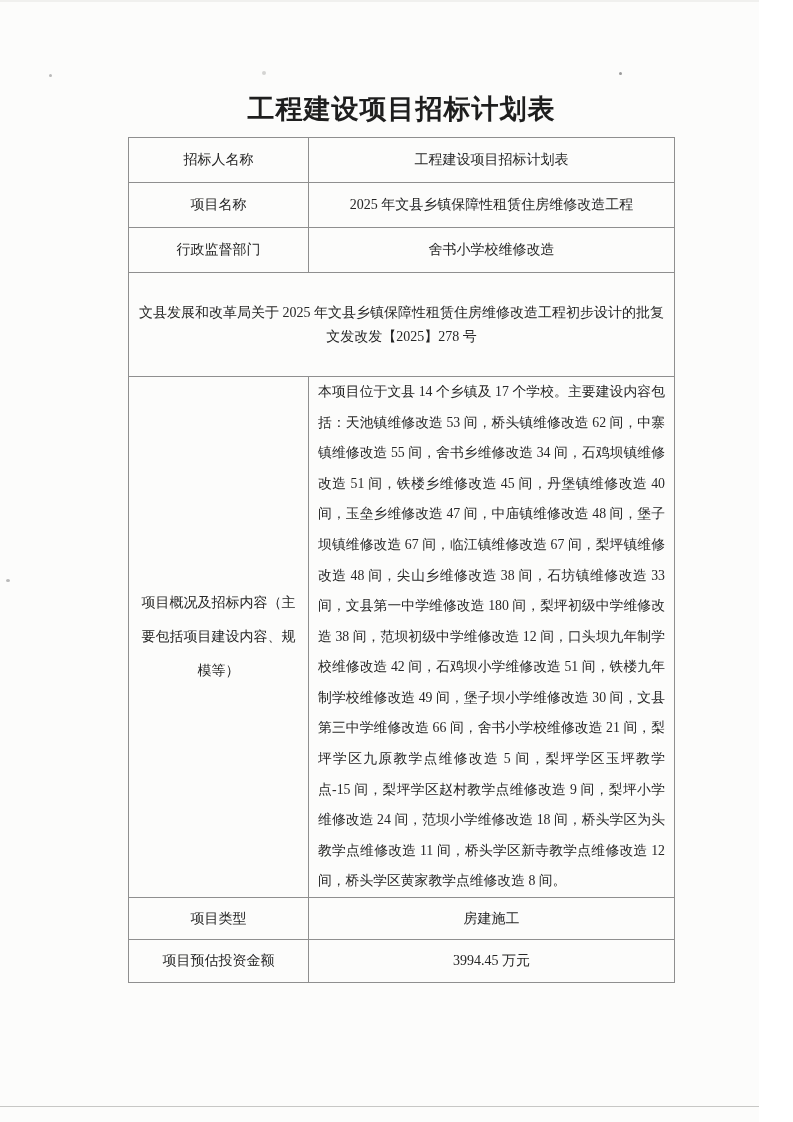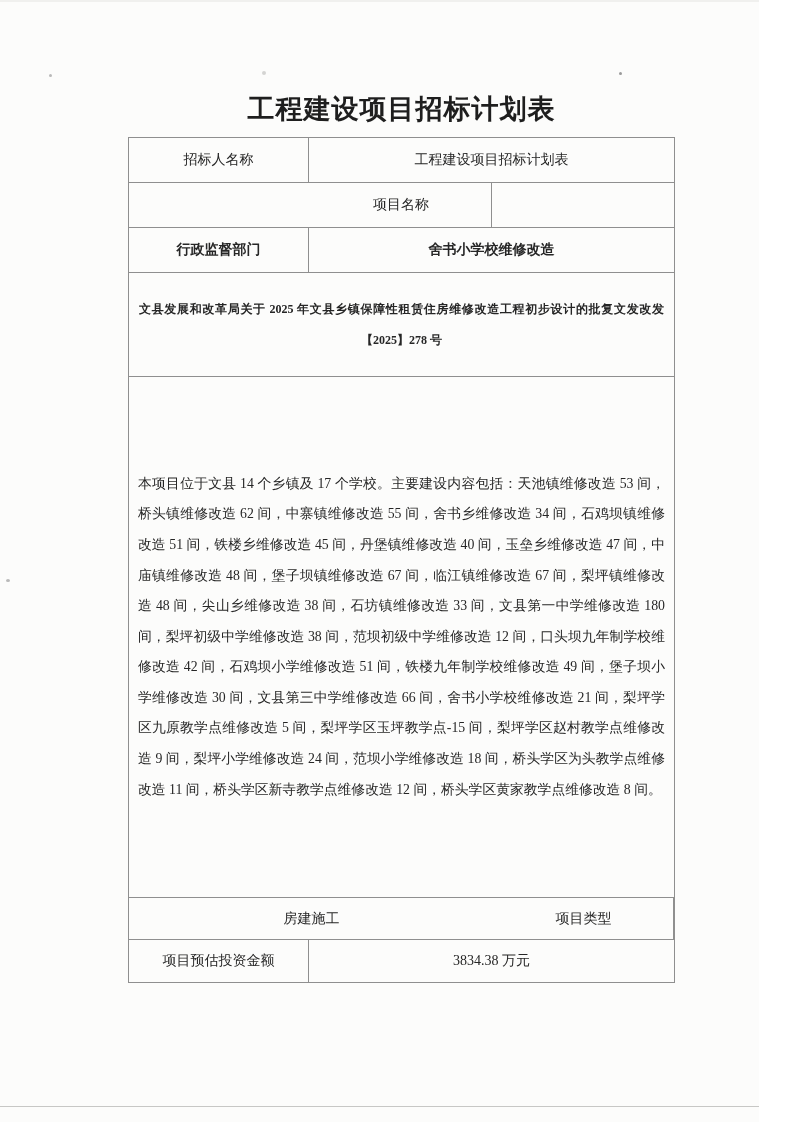--- a/index.html
+++ b/index.html
@@ -35,21 +35,21 @@
     top: 137px;
     width: 547px;
     border: 1px solid #8f8f8f;
     box-sizing: border-box;
     background: transparent;
   }
   .row { display: flex; border-top: 1px solid #8f8f8f; box-sizing: border-box; }
   .row:first-child { border-top: none; }
   .r1 { height: 44px; }
   .r2 { height: 45px; justify-content: center; }
-  .r3 { height: 45px; font-weight: bold; }
+  .r3 { height: 45px; }
   .r4 { height: 104px; }
   .r5 { height: 521px; }
   .r6 { height: 42px; }
   .r7 { height: 43px; }
   .cell {
     display: flex;
     align-items: center;
     box-sizing: border-box;
   }
   .cell.label {
@@ -64,23 +64,22 @@
     flex: 1;
     padding: 0 10px;
     font-size: 14px;
   }
   .txt { width: 100%; }
   .label .txt { text-align: center; }
   .value .txt { text-align: center; }
   .r4 .value .txt {
     text-align: justify;
     text-align-last: center;
-    line-height: 31px;
-    font-size: 12px;
-    font-weight: bold;
+    line-height: 24px;
+    font-size: 14px;
   }
   .r5 .cell { }
   .r5 .value .txt {
     text-align: justify;
     text-align-last: left;
     line-height: 30.6px;
     font-size: 13.8px;
   }
   .r5 .value { padding: 0 9px; }
   
@@ -122,58 +121,64 @@
       </div>
       <div class="cell value">
         <div class="txt">工程建设项目招标计划表</div>
       </div>
     </div>
 
     <div class="row r2">
       <div class="cell label">
         <div class="txt">项目名称</div>
       </div>
+      <div class="cell value">
+        <div class="txt">2025 年文县乡镇保障性租赁住房维修改造工程</div>
+      </div>
     </div>
 
     <div class="row r3">
       <div class="cell label">
         <div class="txt">行政监督部门</div>
       </div>
       <div class="cell value">
         <div class="txt">舍书小学校维修改造</div>
       </div>
     </div>
 
     <div class="row r4">
       <div class="cell value">
         <div class="txt">文县发展和改革局关于 2025 年文县乡镇保障性租赁住房维修改造工程初步设计的批复文发改发【2025】278 号</div>
       </div>
     </div>
 
     <div class="row r5">
+      <div class="cell label">
+        <div class="txt">项目概况及招标内容（主要包括项目建设内容、规模等）</div>
+      </div>
       <div class="cell value">
         <div class="txt">本项目位于文县 14 个乡镇及 17 个学校。主要建设内容包括：天池镇维修改造 53 间，桥头镇维修改造 62 间，中寨镇维修改造 55 间，舍书乡维修改造 34 间，石鸡坝镇维修改造 51 间，铁楼乡维修改造 45 间，丹堡镇维修改造 40 间，玉垒乡维修改造 47 间，中庙镇维修改造 48 间，堡子坝镇维修改造 67 间，临江镇维修改造 67 间，梨坪镇维修改造 48 间，尖山乡维修改造 38 间，石坊镇维修改造 33 间，文县第一中学维修改造 180 间，梨坪初级中学维修改造 38 间，范坝初级中学维修改造 12 间，口头坝九年制学校维修改造 42 间，石鸡坝小学维修改造 51 间，铁楼九年制学校维修改造 49 间，堡子坝小学维修改造 30 间，文县第三中学维修改造 66 间，舍书小学校维修改造 21 间，梨坪学区九原教学点维修改造 5 间，梨坪学区玉坪教学点-15 间，梨坪学区赵村教学点维修改造 9 间，梨坪小学维修改造 24 间，范坝小学维修改造 18 间，桥头学区为头教学点维修改造 11 间，桥头学区新寺教学点维修改造 12 间，桥头学区黄家教学点维修改造 8 间。</div>
       </div>
     </div>
 
     <div class="row r6">
+      <div class="cell label">
+        <div class="txt">项目类型</div>
+      </div>
       <div class="cell value">
         <div class="txt">房建施工</div>
-      </div>
-      <div class="cell label">
-        <div class="txt">项目类型</div>
       </div>
     </div>
 
     <div class="row r7">
       <div class="cell label">
         <div class="txt">项目预估投资金额</div>
       </div>
       <div class="cell value">
-        <div class="txt">3834.38 万元</div>
+        <div class="txt">3994.45 万元</div>
       </div>
     </div>
 
   </div>
 
   <div class="speck" style="left:49px; top:74px; width:3px; height:3px;"></div>
   <div class="speck" style="left:262px; top:71px; width:4px; height:4px; background:#d4d4d2;"></div>
   <div class="speck" style="left:619px; top:72px; width:3px; height:3px; background:#9a9a9a;"></div>
   <div class="speck" style="left:6px; top:579px; width:4px; height:3px;"></div>
   <div class="edge-line-bottom"></div>

